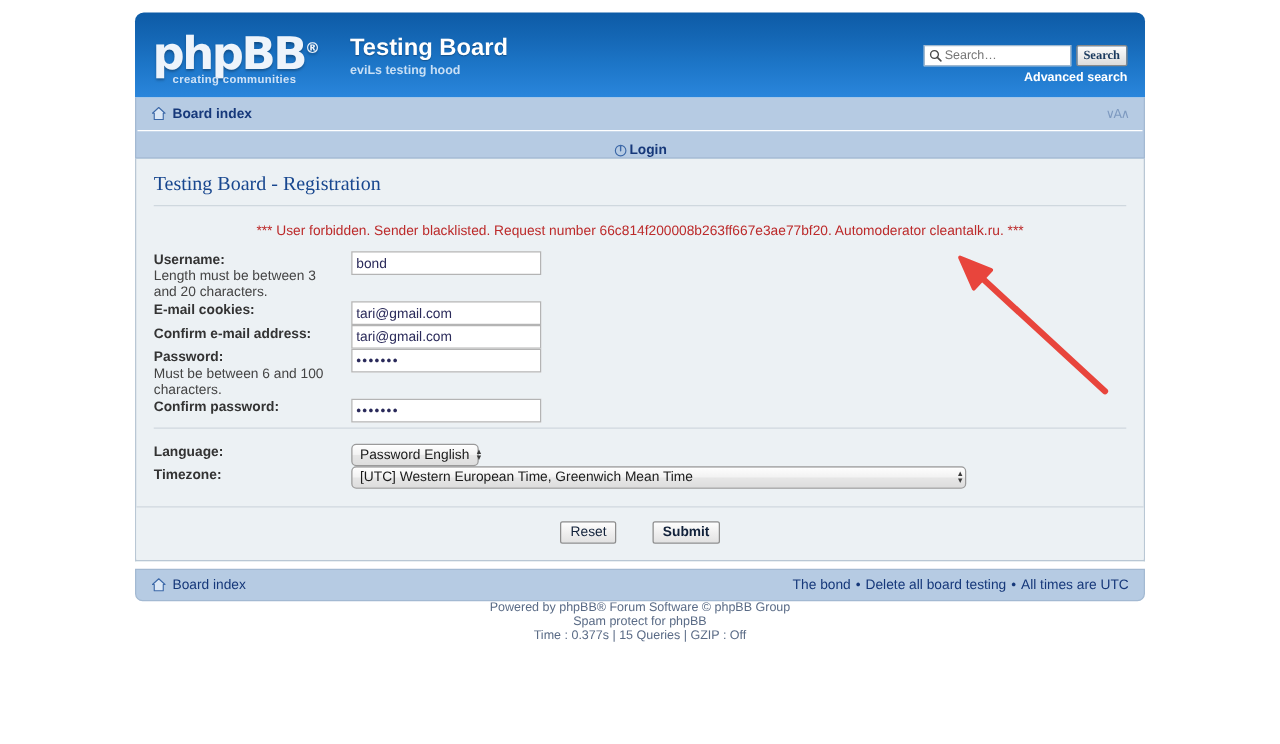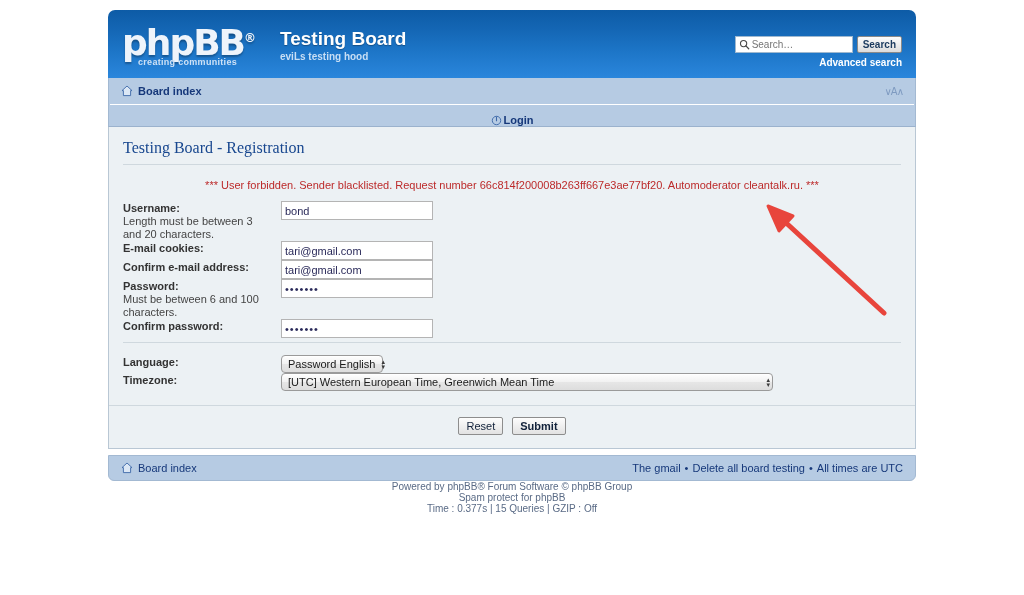--- a/index.html
+++ b/index.html
@@ -114,21 +114,21 @@
   }
   .mag-icon {
     position: absolute;
     left: 3px;
     top: 2px;
     width: 11px;
     height: 11px;
   }
   .search-btn {
     margin-left: 4px;
-    font-family: Liberation Sans, sans-serif;
+    font-family: Liberation Serif, serif;
     font-size: 10px;
     font-weight: bold;
     color: #1b3a5e;
     background: linear-gradient(to bottom, #fdfdfd, #dcdcdc);
     border: 1px solid #8a8a8a;
     border-radius: 2px;
     padding: 0 5px;
     height: 17px;
     line-height: 15px;
     cursor: pointer;
@@ -310,21 +310,21 @@
     padding: 11px 0 12px 0;
   }
   .fbtn {
     font-family: "Liberation Sans", sans-serif;
     font-size: 11px;
     color: #11213a;
     background: linear-gradient(to bottom, #fdfdfd, #e2e2e2);
     border: 1px solid #8d8d8d;
     border-radius: 2px;
     padding: 2px 7px;
-    margin: 0 3px;
+    margin: 0 13px;
     cursor: pointer;
   }
   .fbtn.primary { font-weight: bold; }
 
   
   .footbar {
     background: #b6cbe3;
     border: 1px solid #a3b9d2;
     border-radius: 0 0 6px 6px;
     height: 24px;
@@ -522,21 +522,21 @@
     </div>
 
     <div class="footbar">
       <div class="foot-left">
         <svg class="house-icon" viewBox="0 0 12 12">
           <path d="M6 1 L11 5.6 L9.6 5.6 L9.6 10.6 L2.4 10.6 L2.4 5.6 L1 5.6 Z" fill="#dbe7f5" stroke="#3c68a8" stroke-width="0.9" stroke-linejoin="round"></path>
         </svg>
         <a>Board index</a>
       </div>
       <div class="foot-right">
-        <a>The gmail</a>
+        <a>The bond</a>
         <span>•</span>
         <a>Delete all board testing</a>
         <span>•</span>
         <span>All times are UTC</span>
       </div>
     </div>
 
     <div class="credits">
       <div><span>Powered by </span><a>phpBB</a><span>® Forum Software © phpBB Group</span></div>
       <div><a>Spam protect for phpBB</a></div>

